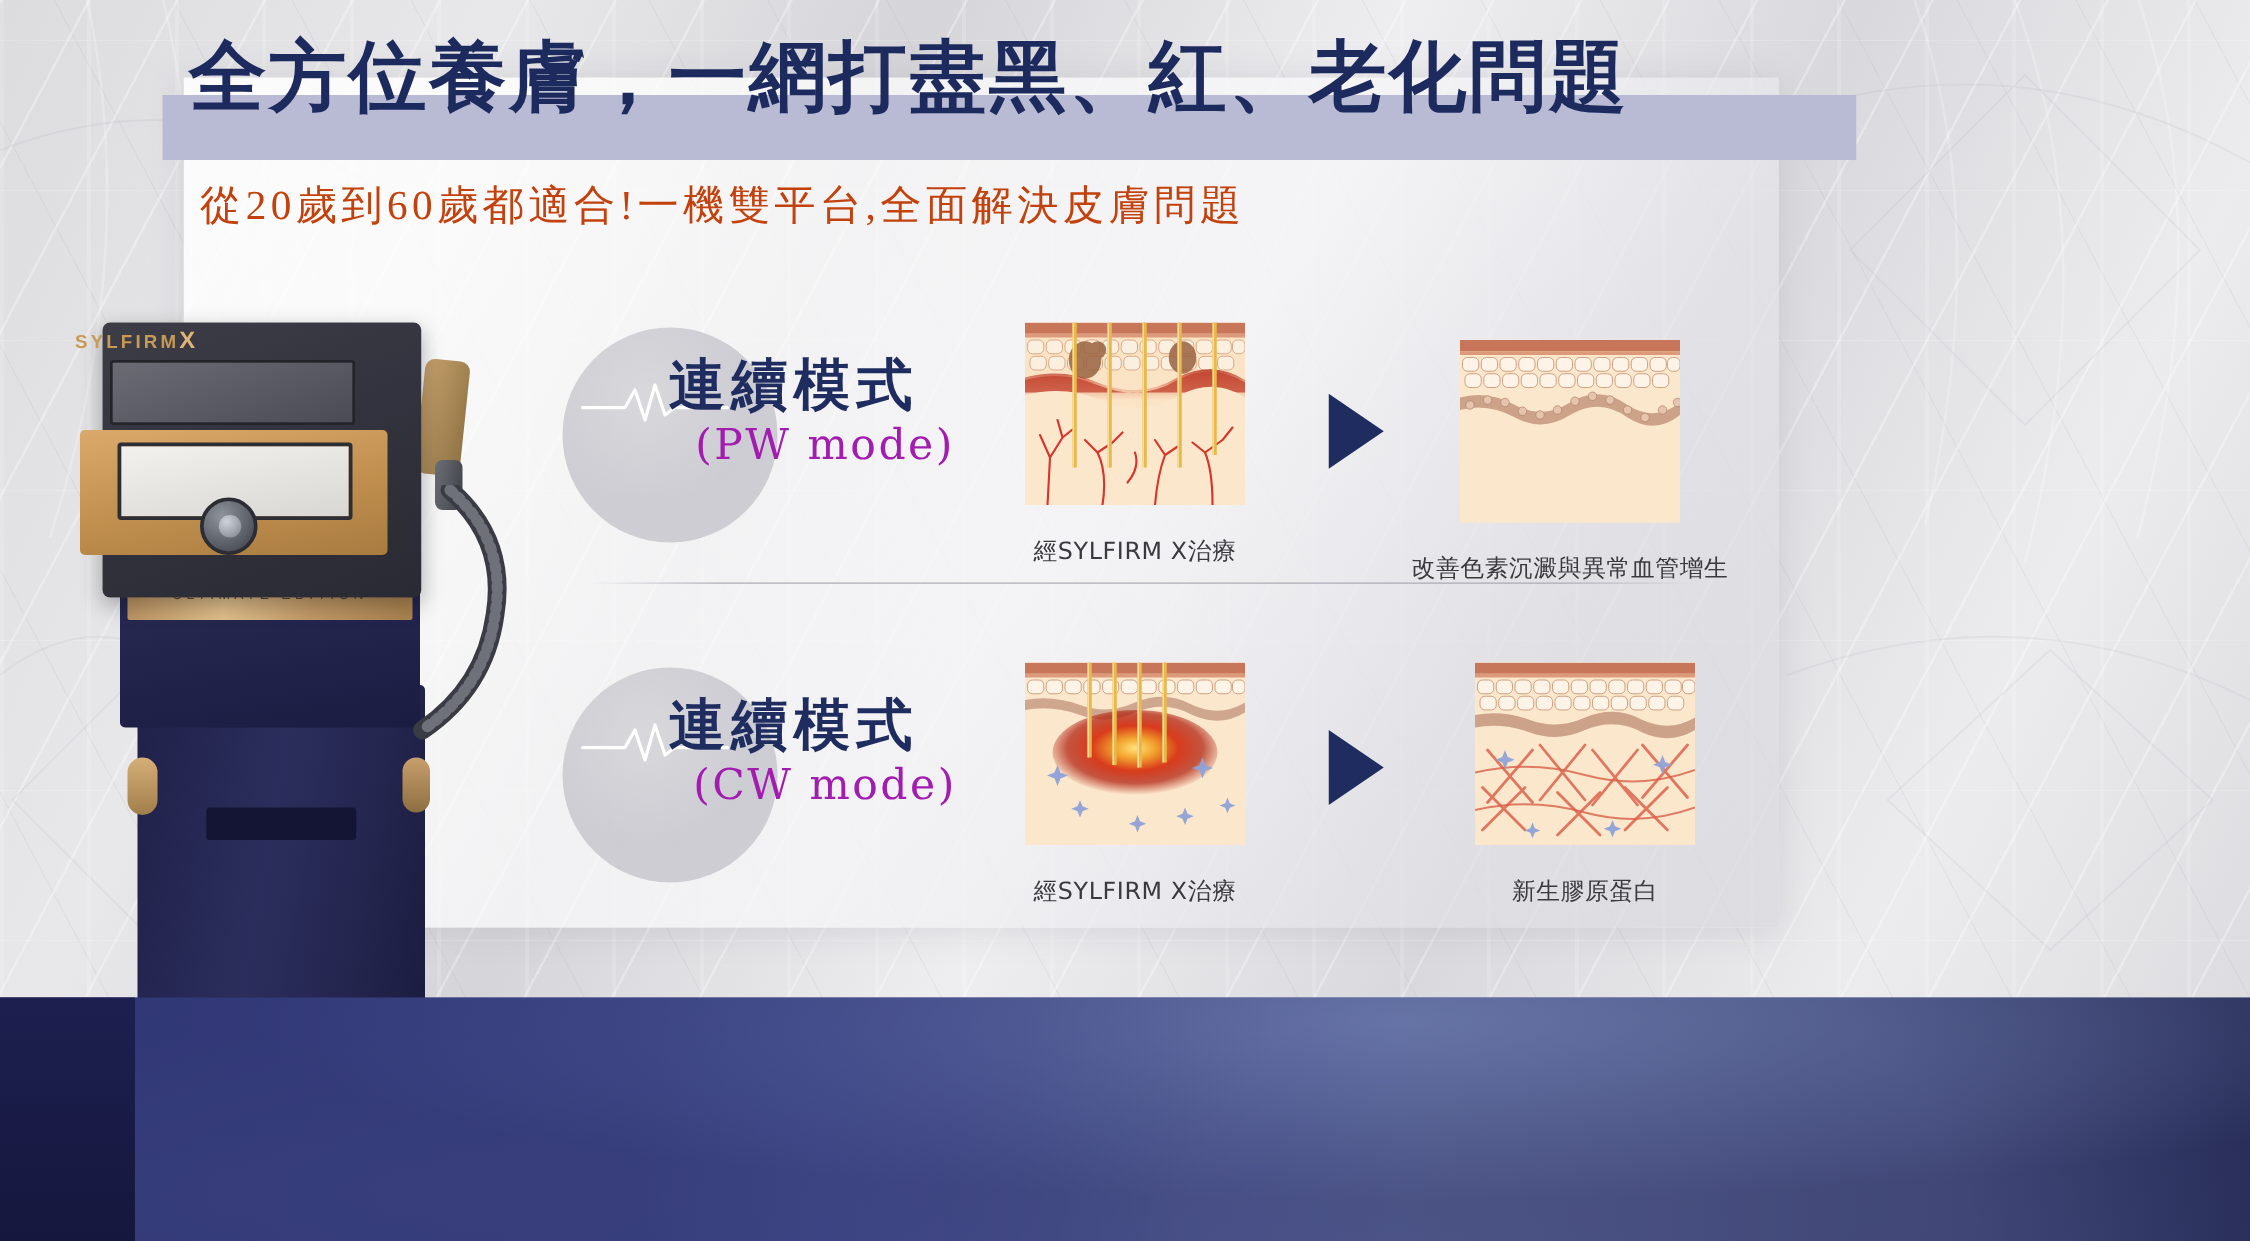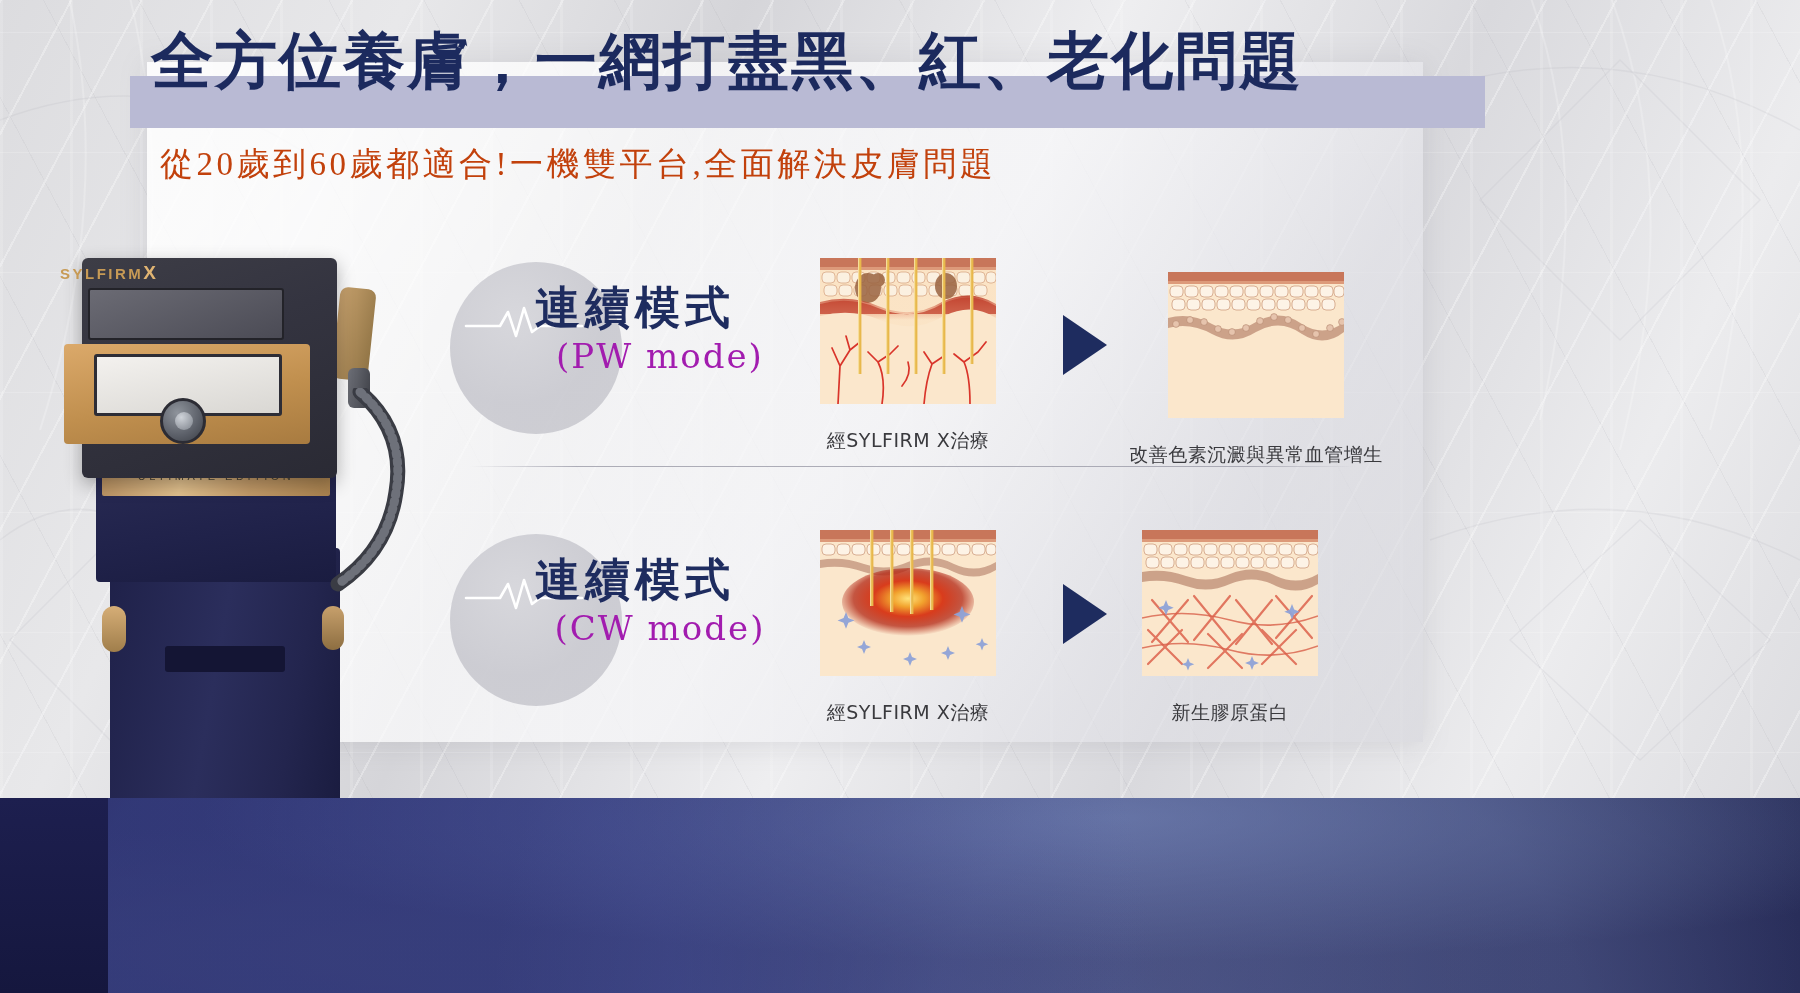--- a/index.html
+++ b/index.html
@@ -79,21 +79,21 @@
   
   .skin-block{position:absolute;width:176px;}
   .skin-img{width:176px;height:146px;position:relative;overflow:hidden;background:#fbe6cb;}
   .skin-cap{margin-top:12px;text-align:center;font-size:19px;color:#3a3a3e;
     font-family:"DejaVu Sans","Liberation Sans",sans-serif;white-space:nowrap;letter-spacing:.5px;}
   .cap-wide{position:absolute;top:158px;left:50%;transform:translateX(-50%);white-space:nowrap;}
 
   #skin-pw-before{left:370px;top:18px;}
   #skin-pw-after{left:718px;top:32px;}
   #skin-cw-before{left:370px;top:18px;}
-  #skin-cw-after{left:692px;top:18px;}
+  #skin-cw-after{left:730px;top:18px;}
 
   .arrow{position:absolute;width:0;height:0;
     border-top:30px solid transparent;border-bottom:30px solid transparent;
     border-left:44px solid #1e2c5f;}
   #arrow-pw{left:613px;top:75px;}
   #arrow-cw{left:613px;top:72px;}
 
   
   #device{position:absolute;left:60px;top:248px;width:380px;height:640px;}
   #dev-head{position:absolute;left:22px;top:10px;width:255px;height:220px;

